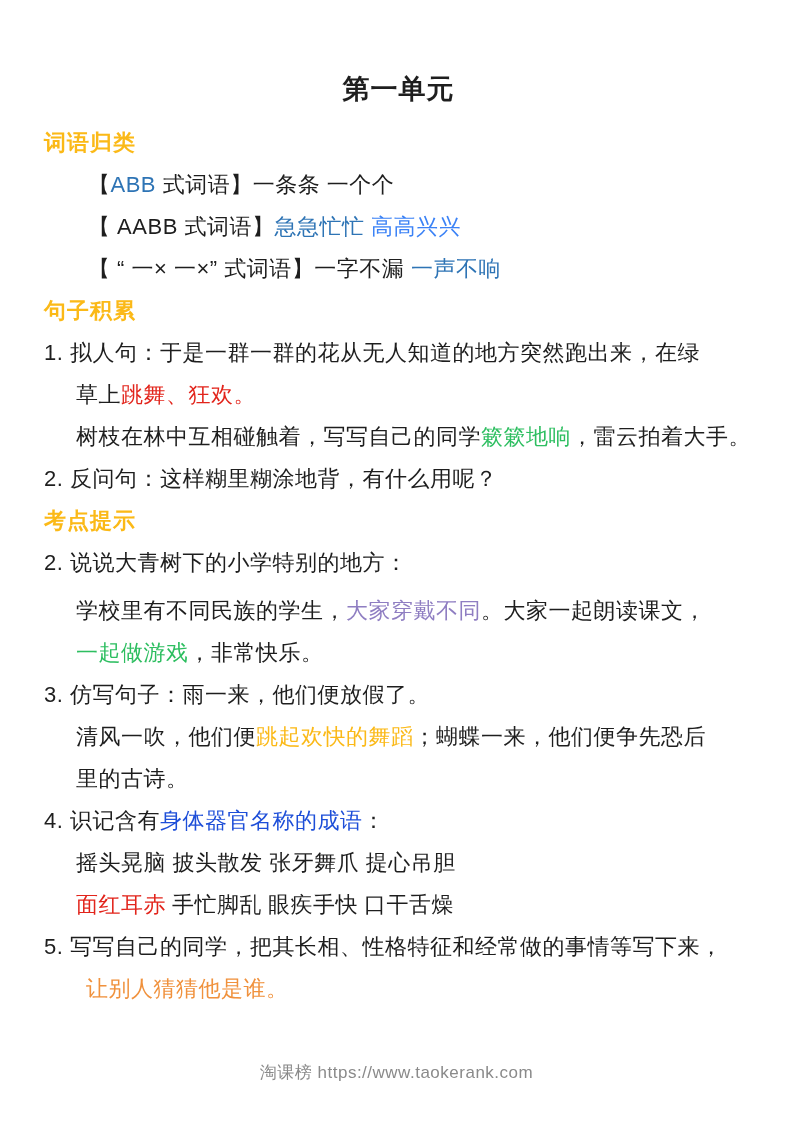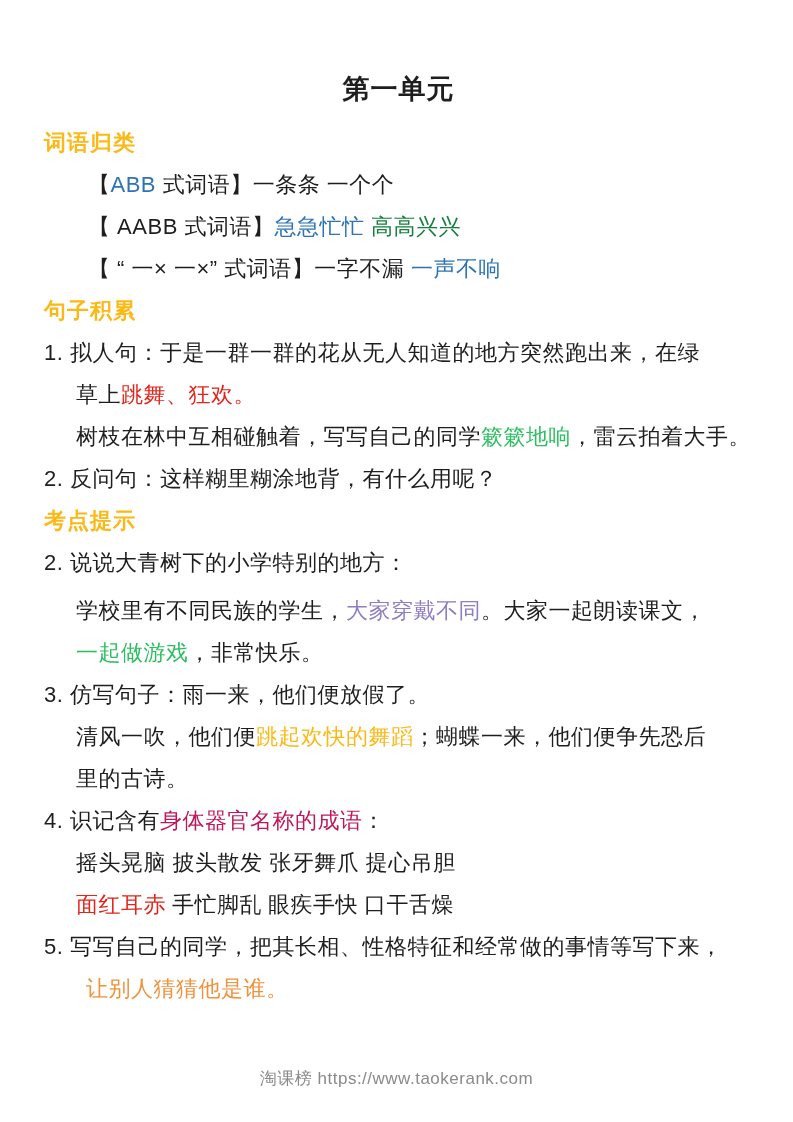--- a/index.html
+++ b/index.html
@@ -39,52 +39,52 @@
     font-weight: 700;
     letter-spacing: 1px;
   }
   .ind-bracket { padding-left: 44px; }
   .ind-cont    { padding-left: 32px; }
   .ind-cont2   { padding-left: 42px; }
   .footer {
     position: absolute;
     left: 0;
     right: 0;
-    bottom: 32px;
+    bottom: 38px;
     text-align: center;
     font-size: 17px;
     color: #8a8a8a;
     font-weight: 400;
     letter-spacing: 0.5px;
   }
 </style>
 </head>
 <body>
 
 <div class="page">
   <div class="content">
     <h1 class="title">第一单元</h1>
     <div id="doc-body">
         <div class="line heading"><span style="color: rgb(251, 185, 23);">词语归类</span></div>
         <div class="line ind-bracket"><span style="color: rgb(30, 30, 30);">【</span><span style="color: rgb(46, 116, 181);">ABB</span><span style="color: rgb(30, 30, 30);"> 式词语】一条条 一个个</span></div>
-        <div class="line ind-bracket"><span style="color: rgb(30, 30, 30);">【 AABB 式词语】</span><span style="color: rgb(46, 116, 181);">急急忙忙</span><span style="color: #15803d;"> 高高兴兴</span></div>
+        <div class="line ind-bracket"><span style="color: rgb(30, 30, 30);">【 AABB 式词语】</span><span style="color: rgb(46, 116, 181);">急急忙忙</span><span style="color: #3b82f6;"> 高高兴兴</span></div>
         <div class="line ind-bracket"><span style="color: rgb(30, 30, 30);">【 “ 一× 一×” 式词语】一字不漏 </span><span style="color: rgb(46, 116, 181);">一声不响</span></div>
         <div class="line heading"><span style="color: rgb(251, 185, 23);">句子积累</span></div>
         <div class="line"><span style="color: rgb(30, 30, 30);">1. 拟人句：于是一群一群的花从无人知道的地方突然跑出来，在绿</span></div>
         <div class="line ind-cont"><span style="color: rgb(30, 30, 30);">草上</span><span style="color: rgb(226, 36, 27);">跳舞、狂欢。</span></div>
         <div class="line ind-cont"><span style="color: rgb(30, 30, 30);">树枝在林中互相碰触着，写写自己的同学</span><span style="color: rgb(45, 190, 96);">簌簌地响</span><span style="color: rgb(30, 30, 30);">，雷云拍着大手。</span></div>
         <div class="line"><span style="color: rgb(30, 30, 30);">2. 反问句：这样糊里糊涂地背，有什么用呢？</span></div>
         <div class="line heading"><span style="color: rgb(251, 185, 23);">考点提示</span></div>
         <div class="line"><span style="color: rgb(30, 30, 30);">2. 说说大青树下的小学特别的地方：</span></div>
         <div class="line ind-cont" style="margin-top: 6px;"><span style="color: rgb(30, 30, 30);">学校里有不同民族的学生，</span><span style="color: rgb(143, 126, 194);">大家穿戴不同</span><span style="color: rgb(30, 30, 30);">。大家一起朗读课文，</span></div>
         <div class="line ind-cont"><span style="color: rgb(45, 190, 96);">一起做游戏</span><span style="color: rgb(30, 30, 30);">，非常快乐。</span></div>
         <div class="line"><span style="color: rgb(30, 30, 30);">3. 仿写句子：雨一来，他们便放假了。</span></div>
         <div class="line ind-cont"><span style="color: rgb(30, 30, 30);">清风一吹，他们便</span><span style="color: rgb(251, 185, 23);">跳起欢快的舞蹈</span><span style="color: rgb(30, 30, 30);">；蝴蝶一来，他们便争先恐后</span></div>
         <div class="line ind-cont"><span style="color: rgb(30, 30, 30);">里的古诗。</span></div>
-        <div class="line"><span style="color: rgb(30, 30, 30);">4. 识记含有</span><span style="color: #be185d; margin-top: 29px;">身体器官名称的成语</span><span style="color: rgb(30, 30, 30);">：</span></div>
+        <div class="line"><span style="color: rgb(30, 30, 30);">4. 识记含有</span><span style="color: #1d4ed8; margin-top: 29px;">身体器官名称的成语</span><span style="color: rgb(30, 30, 30);">：</span></div>
         <div class="line ind-cont"><span style="color: rgb(30, 30, 30);">摇头晃脑 披头散发 张牙舞爪 提心吊胆</span></div>
         <div class="line ind-cont"><span style="color: rgb(226, 36, 27);">面红耳赤</span><span style="color: rgb(30, 30, 30); font-family: Liberation Serif, serif;"> 手忙脚乱 眼疾手快 口干舌燥</span></div>
         <div class="line"><span style="color: rgb(30, 30, 30);">5. 写写自己的同学，把其长相、性格特征和经常做的事情等写下来，</span></div>
         <div class="line ind-cont2"><span style="color: rgb(240, 145, 60);">让别人猜猜他是谁。</span></div>
       </div>
   </div>
   <div class="footer">淘课榜 https://www.taokerank.com</div>
 </div>
 
 </body></html>

